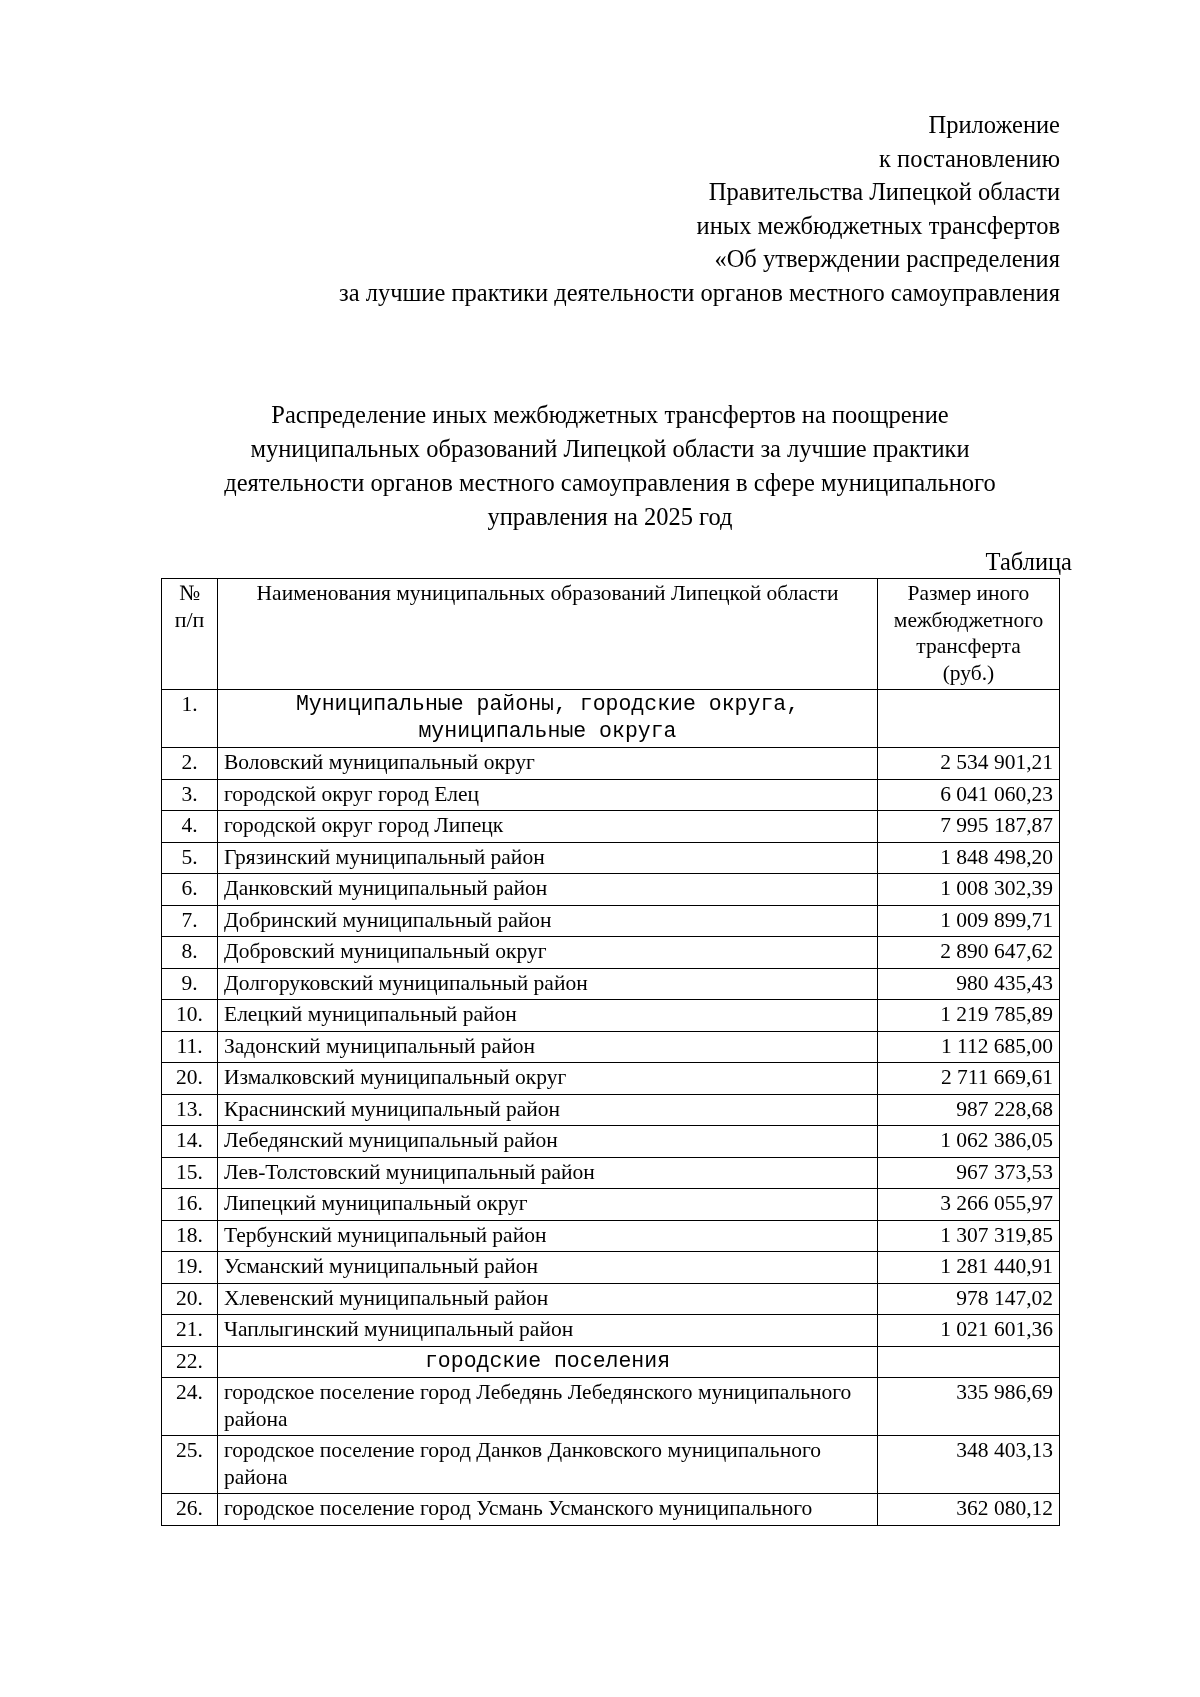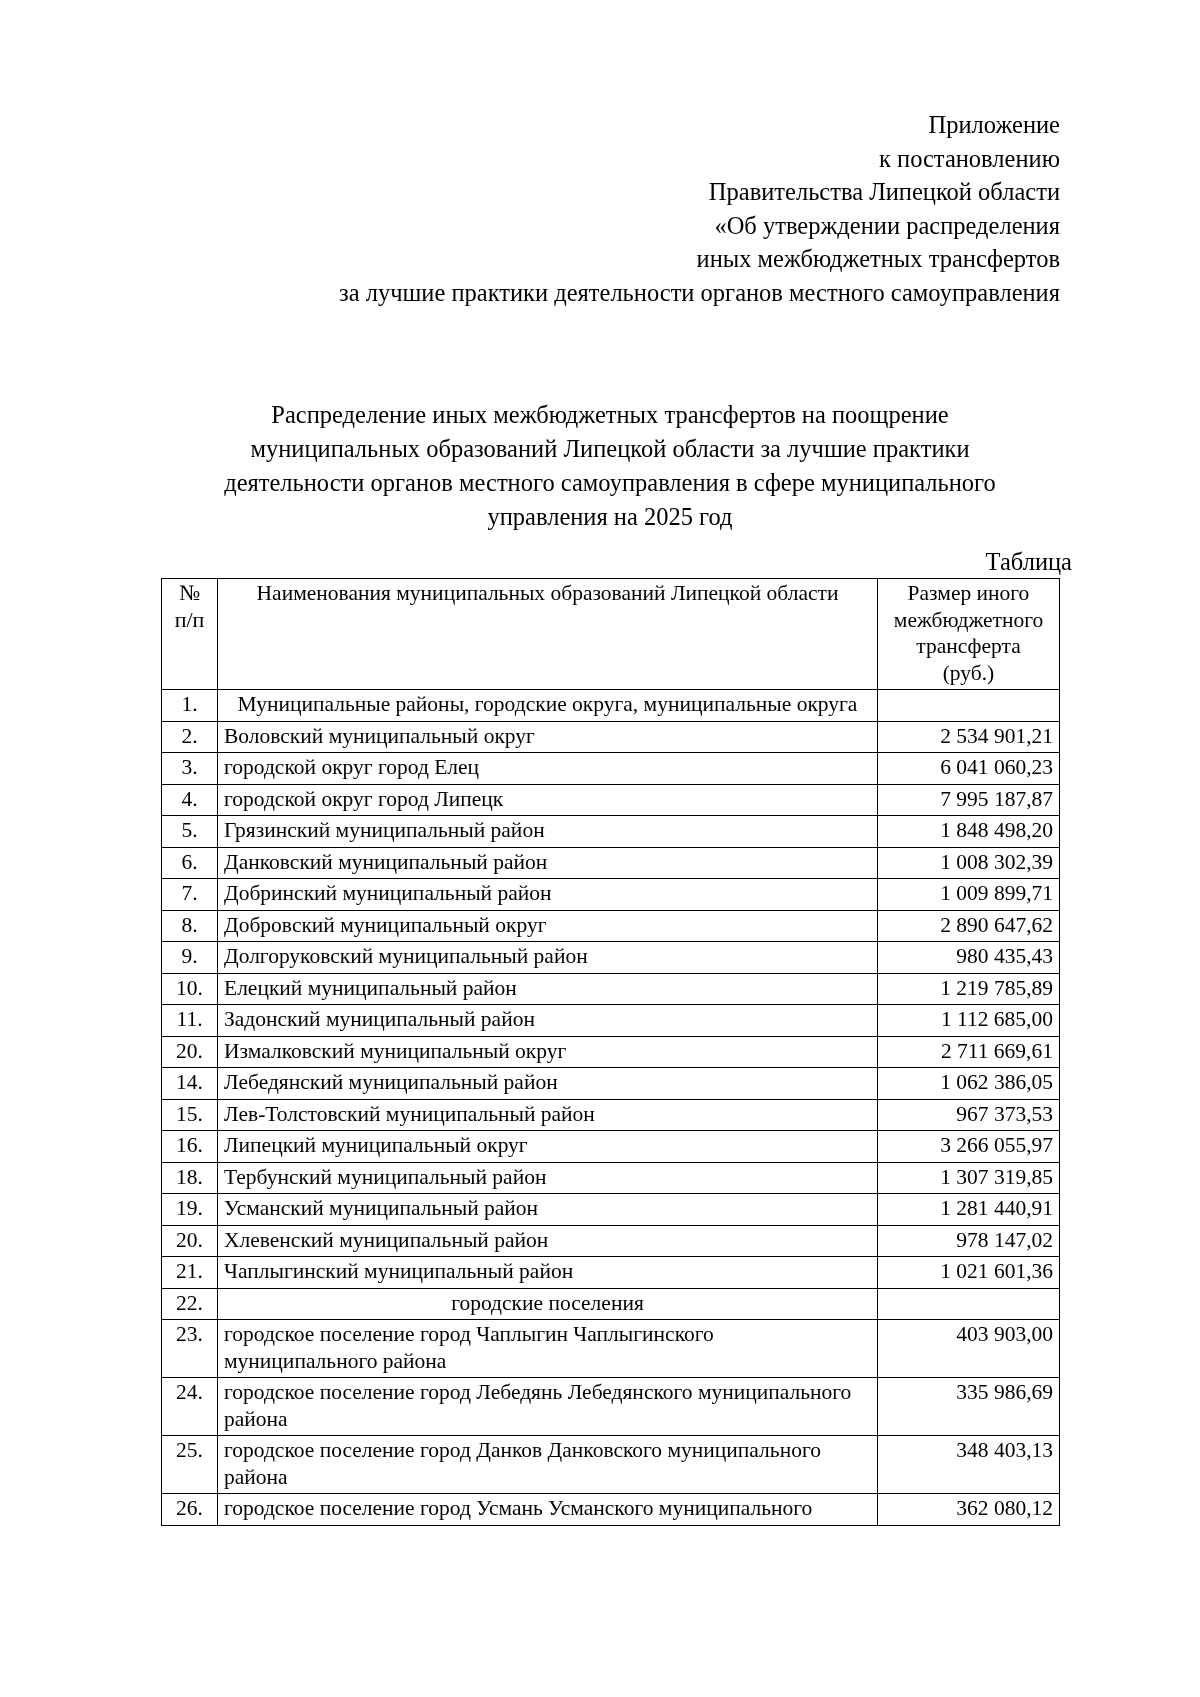--- a/index.html
+++ b/index.html
@@ -99,41 +99,42 @@
   td.num {
     text-align: center;
     vertical-align: top;
     white-space: nowrap;
   }
   td.name {
     text-align: left;
   }
   td.name.center {
     text-align: center;
+    font-family: Liberation Mono, monospace;
   }
   td.amt {
     text-align: right;
     white-space: nowrap;
     padding-right: 8px;
   }
   td.amt.empty {
     border-right: 1px solid #000;
   }
 </style>
 </head>
 <body>
 
 <div class="page">
 
   <div class="appendix-block">
     <div class="ln">Приложение</div>
     <div class="ln">к постановлению</div>
     <div class="ln">Правительства Липецкой области</div>
+    <div class="ln">иных межбюджетных трансфертов</div>
     <div class="ln">«Об утверждении распределения</div>
-    <div class="ln">иных межбюджетных трансфертов</div>
     <div class="ln">за лучшие практики деятельности органов местного самоуправления</div>
   </div>
 
   <div class="doc-title">
     <div class="ln">Распределение иных межбюджетных трансфертов на поощрение</div>
     <div class="ln">муниципальных образований Липецкой области за лучшие практики</div>
     <div class="ln">деятельности органов местного самоуправления в сфере муниципального</div>
     <div class="ln">управления на 2025 год</div>
   </div>
 
@@ -215,20 +216,25 @@
           <td class="num">11.</td>
           <td class="name">Задонский муниципальный район</td>
           <td class="amt">1 112 685,00</td>
         </tr>
         <tr>
           <td class="num">20.</td>
           <td class="name">Измалковский муниципальный округ</td>
           <td class="amt">2 711 669,61</td>
         </tr>
         <tr>
+          <td class="num">13.</td>
+          <td class="name">Краснинский муниципальный район</td>
+          <td class="amt">987 228,68</td>
+        </tr>
+        <tr>
           <td class="num">14.</td>
           <td class="name">Лебедянский муниципальный район</td>
           <td class="amt">1 062 386,05</td>
         </tr>
         <tr>
           <td class="num">15.</td>
           <td class="name">Лев-Толстовский муниципальный район</td>
           <td class="amt">967 373,53</td>
         </tr>
         <tr>
@@ -255,25 +261,20 @@
           <td class="num">21.</td>
           <td class="name">Чаплыгинский муниципальный район</td>
           <td class="amt">1 021 601,36</td>
         </tr>
         <tr>
           <td class="num">22.</td>
           <td class="name center">городские поселения</td>
           <td class="amt empty"></td>
         </tr>
         <tr>
-          <td class="num">23.</td>
-          <td class="name">городское поселение город Чаплыгин Чаплыгинского муниципального района</td>
-          <td class="amt">403 903,00</td>
-        </tr>
-        <tr>
           <td class="num">24.</td>
           <td class="name">городское поселение город Лебедянь Лебедянского муниципального района</td>
           <td class="amt">335 986,69</td>
         </tr>
         <tr>
           <td class="num">25.</td>
           <td class="name">городское поселение город Данков Данковского муниципального района</td>
           <td class="amt">348 403,13</td>
         </tr>
         <tr>

